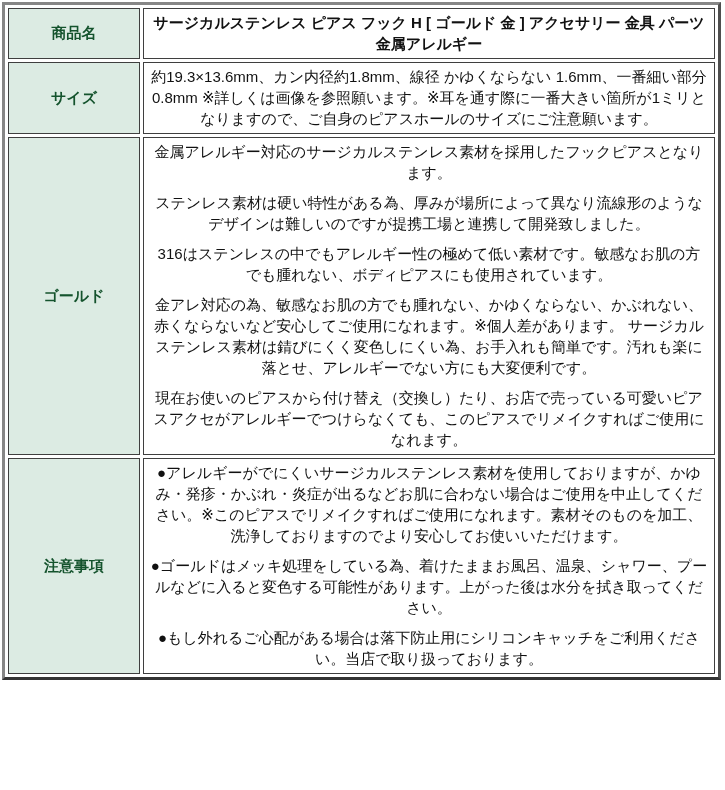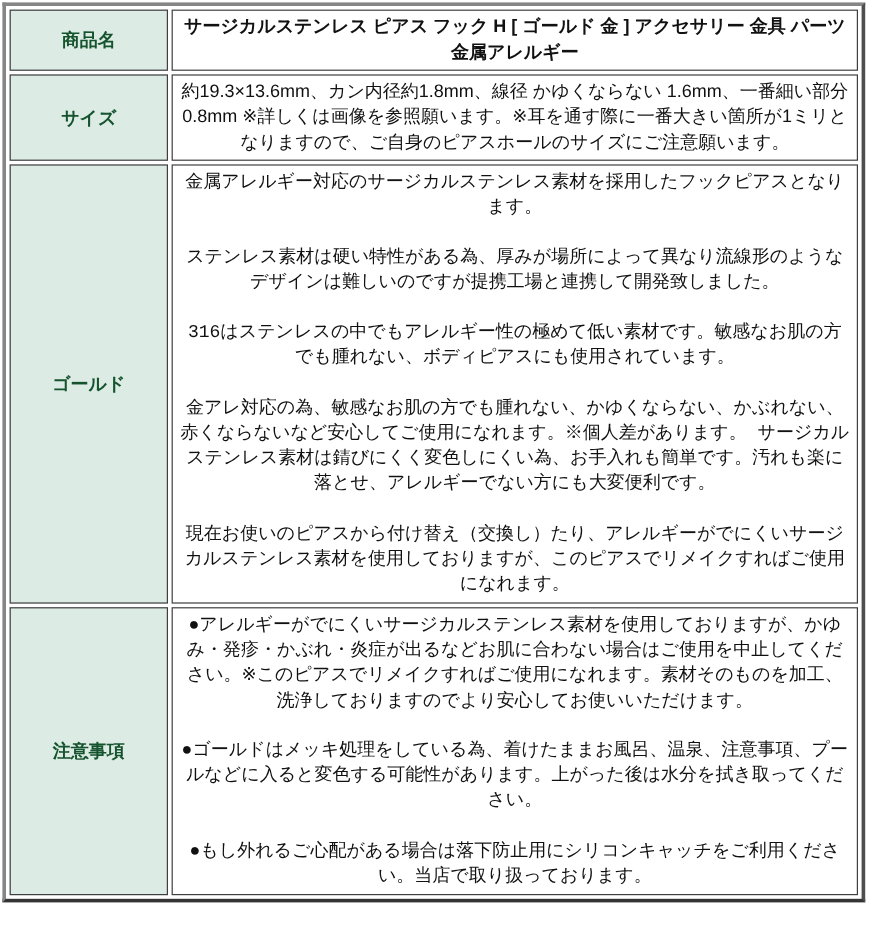--- a/index.html
+++ b/index.html
@@ -44,22 +44,21 @@
     text-align: center;
     vertical-align: middle;
     padding: 3px 6px 4px 6px;
     word-break: break-all;
     overflow-wrap: break-word;
   }
   td.row-content p {
     margin: 0;
   }
   td.row-content p + p {
-    margin-top: 21px; 
-    font-family: Liberation Mono, monospace;
+    margin-top: 9px; 
   }
   tr[data-key="product-name"] td.row-content {
     font-weight: bold;
   }
 </style>
 </head>
 <body>
 
 <div class="spec-wrap">
   <table class="spec-table">
@@ -76,26 +75,26 @@
             <p>約19.3×13.6mm、カン内径約1.8mm、線径 かゆくならない 1.6mm、一番細い部分 0.8mm ※詳しくは画像を参照願います。※耳を通す際に一番大きい箇所が1ミリとなりますので、ご自身のピアスホールのサイズにご注意願います。</p>
           </td>
         </tr>
         <tr data-key="description">
           <th class="row-label">ゴールド</th>
           <td class="row-content">
             <p>金属アレルギー対応のサージカルステンレス素材を採用したフックピアスとなります。</p>
             <p>ステンレス素材は硬い特性がある為、厚みが場所によって異なり流線形のようなデザインは難しいのですが提携工場と連携して開発致しました。</p>
             <p>316はステンレスの中でもアレルギー性の極めて低い素材です。敏感なお肌の方でも腫れない、ボディピアスにも使用されています。</p>
             <p>金アレ対応の為、敏感なお肌の方でも腫れない、かゆくならない、かぶれない、赤くならないなど安心してご使用になれます。※個人差があります。 サージカルステンレス素材は錆びにくく変色しにくい為、お手入れも簡単です。汚れも楽に落とせ、アレルギーでない方にも大変便利です。</p>
-            <p>現在お使いのピアスから付け替え（交換し）たり、アレルギーがでにくいサージカルステンレス素材を使用しておりますが、このピアスでリメイクすればご使用になれます。</p>
+            <p>現在お使いのピアスから付け替え（交換し）たり、お店で売っている可愛いピアスアクセがアレルギーでつけらなくても、このピアスでリメイクすればご使用になれます。</p>
           </td>
         </tr>
         <tr data-key="cautions">
           <th class="row-label">注意事項</th>
           <td class="row-content">
             <p>●アレルギーがでにくいサージカルステンレス素材を使用しておりますが、かゆみ・発疹・かぶれ・炎症が出るなどお肌に合わない場合はご使用を中止してください。※このピアスでリメイクすればご使用になれます。素材そのものを加工、洗浄しておりますのでより安心してお使いいただけます。</p>
-            <p>●ゴールドはメッキ処理をしている為、着けたままお風呂、温泉、注意事項、プールなどに入ると変色する可能性があります。上がった後は水分を拭き取ってください。</p>
+            <p>●ゴールドはメッキ処理をしている為、着けたままお風呂、温泉、シャワー、プールなどに入ると変色する可能性があります。上がった後は水分を拭き取ってください。</p>
             <p>●もし外れるご心配がある場合は落下防止用にシリコンキャッチをご利用ください。当店で取り扱っております。</p>
           </td>
         </tr>
       </tbody>
   </table>
 </div>
 
 </body></html>

